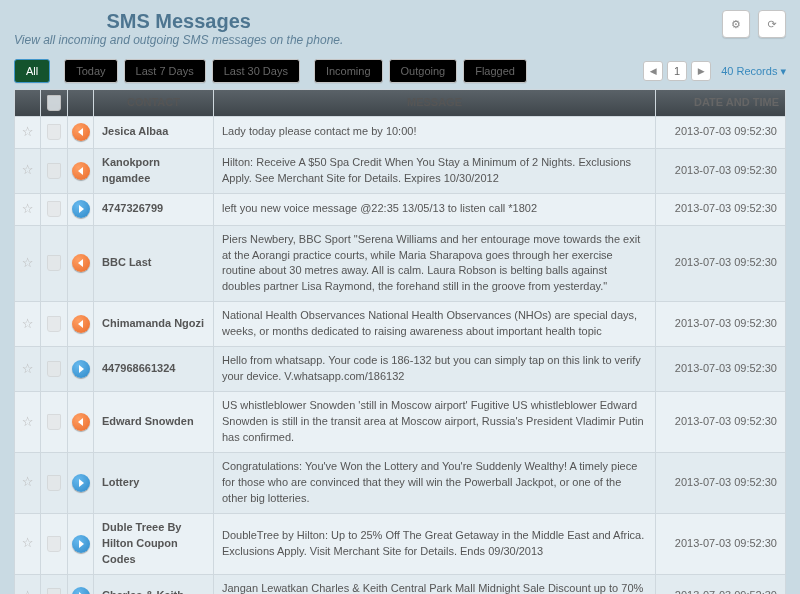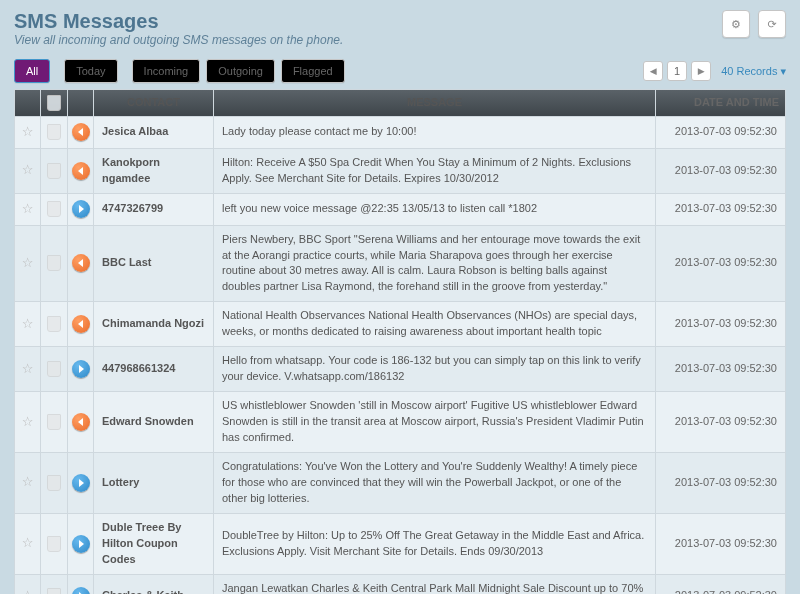--- a/index.html
+++ b/index.html
@@ -1,25 +1,25 @@
 <!DOCTYPE html>
 <html><head>
 <meta charset="utf-8">
 <style>
 * { margin:0; padding:0; box-sizing:border-box; }
 body { font-family:Arial,Helvetica,sans-serif; font-size:11px; background:#c9dae3; width:800px; height:594px; overflow:hidden; color:#555; }
 .page { padding:10px 14px 0 14px; }
-.hdr { display:flex; justify-content:space-between; align-items:flex-start; margin-bottom:12px; }
+.hdr { display:flex; justify-content:space-between; align-items:flex-start; margin-bottom:12px;text-align:center; }
 .ttl { font-size:20px; font-weight:bold; color:#4d7590; }
 .sub { font-style:italic; color:#5f8198; font-size:12px; margin-top:0; }
 .hbtns { display:flex; gap:8px; }
 .hbtn { width:28px; height:28px; background:#fff; border:1px solid #c5c5c5; border-radius:4px; display:flex; align-items:center; justify-content:center; color:#888; cursor:pointer; box-shadow:0 1px 1px rgba(0,0,0,.1); }
 .filters { display:flex; align-items:center; margin-bottom:6px; }
 .fbtn { padding:5px 11px; background:#000000; border:1px solid #c5c5c5; border-radius:3px; color:#666; font-size:11px; cursor:pointer; margin-right:6px; box-shadow:0 1px 0 rgba(0,0,0,.05); }
-.fbtn.active { background:#701a75; color:#fff; border-color:#4196cb; }
+.fbtn.active { background:#14532d; color:#fff; border-color:#4196cb; }
 .fsep { width:8px; }
 .spacer { flex:1; }
 .pager { display:flex; align-items:center; gap:4px; margin-right:10px; }
 .pgbtn { width:20px; height:20px; background:#fff; border:1px solid #c5c5c5; border-radius:3px; display:flex; align-items:center; justify-content:center; color:#888; cursor:pointer; font-size:9px; }
 .pgnum { width:20px; height:20px; background:#fff; border:1px solid #c5c5c5; border-radius:3px; display:flex; align-items:center; justify-content:center; color:#666; font-size:11px; }
 .rec { color:#3889bd; font-size:11px; cursor:pointer; }
 .table { width:100%; border-collapse:collapse; background:#eef4f7; border:1px solid #bfcad2; }
 .thead { background:linear-gradient(#5a6268,#3d4449); color:#fff; text-align:center; font-size:11px; font-weight:bold; }
 .thead td { padding:5px 6px; }
 .table td { border:1px solid #cfd8de; vertical-align:middle; }
@@ -54,20 +54,22 @@
       <div class="hbtn">
           <span>⟳</span>
         </div>
     </div>
   </div>
 
   <div class="filters">
     <div class="fbtn active">All</div>
     <div class="fsep"></div>
     <div class="fbtn">Today</div>
+    <div class="fbtn">Last 7 Days</div>
+    <div class="fbtn">Last 30 Days</div>
     <div class="fsep"></div>
     <div class="fbtn">Incoming</div>
     <div class="fbtn">Outgoing</div>
     <div class="fbtn">Flagged</div>
     <div class="spacer"></div>
     <div class="pager">
       <div class="pgbtn">◀</div>
       <div class="pgnum">1</div>
       <div class="pgbtn">▶</div>
     </div>

